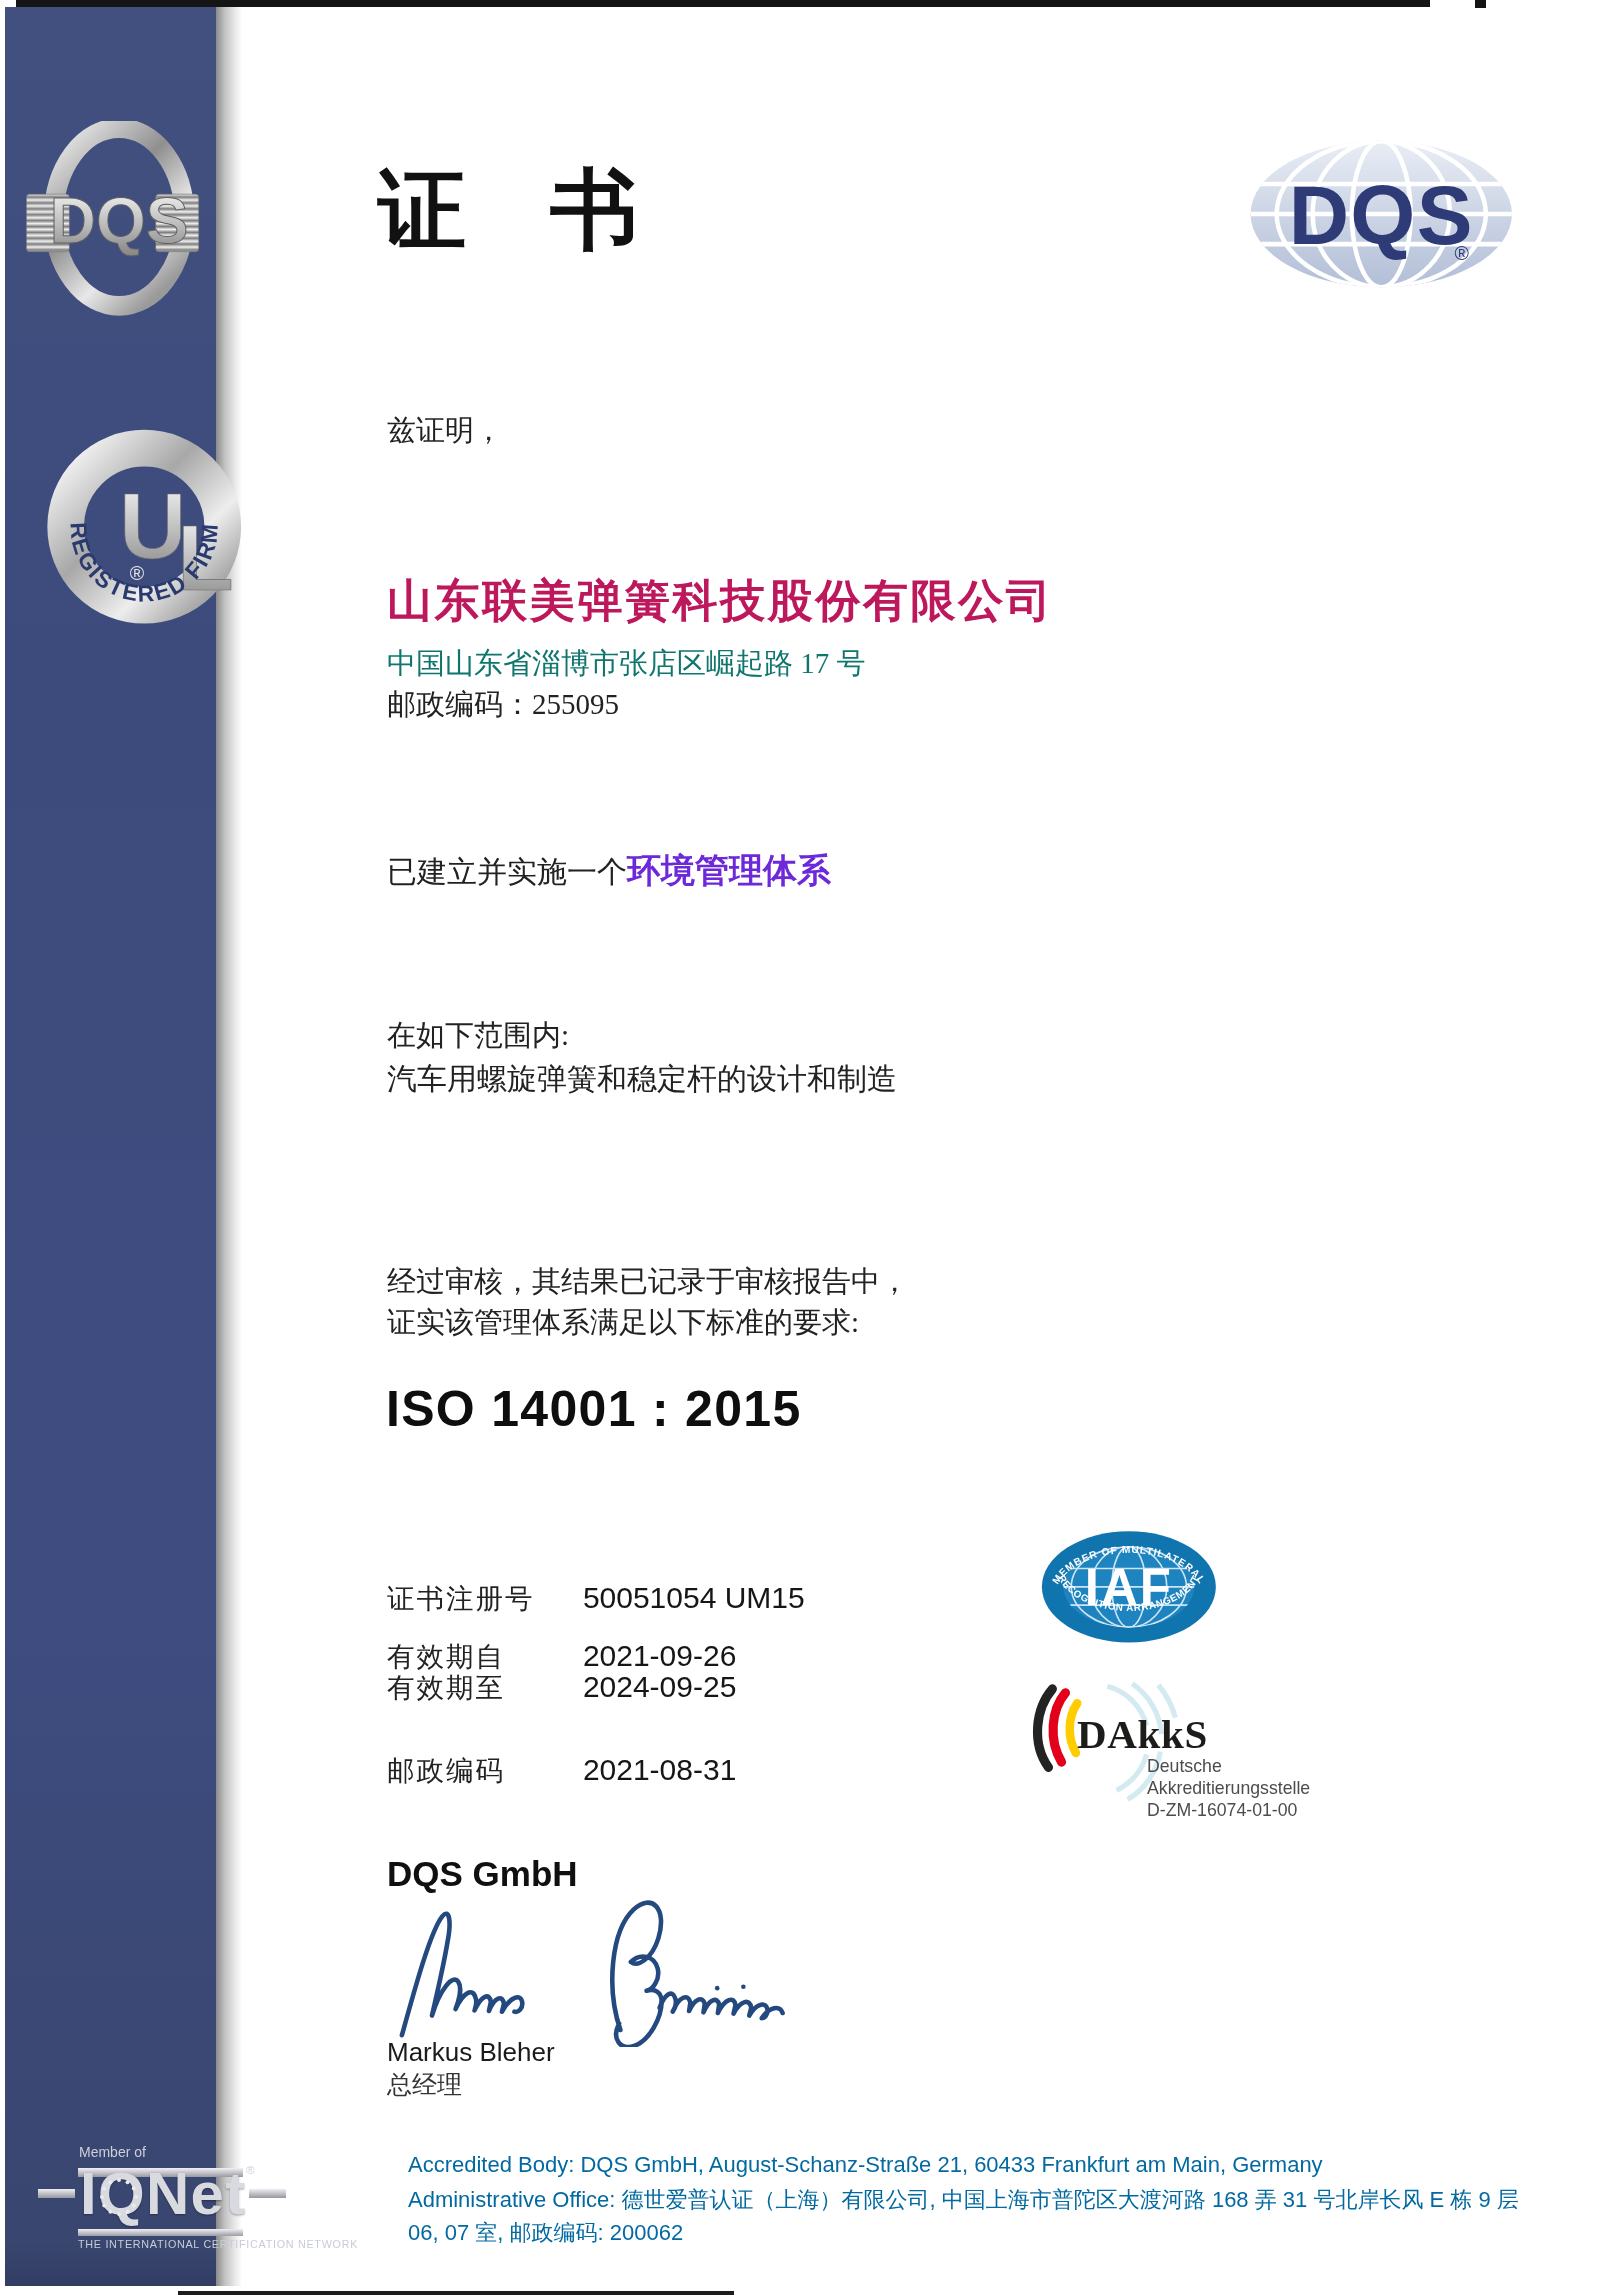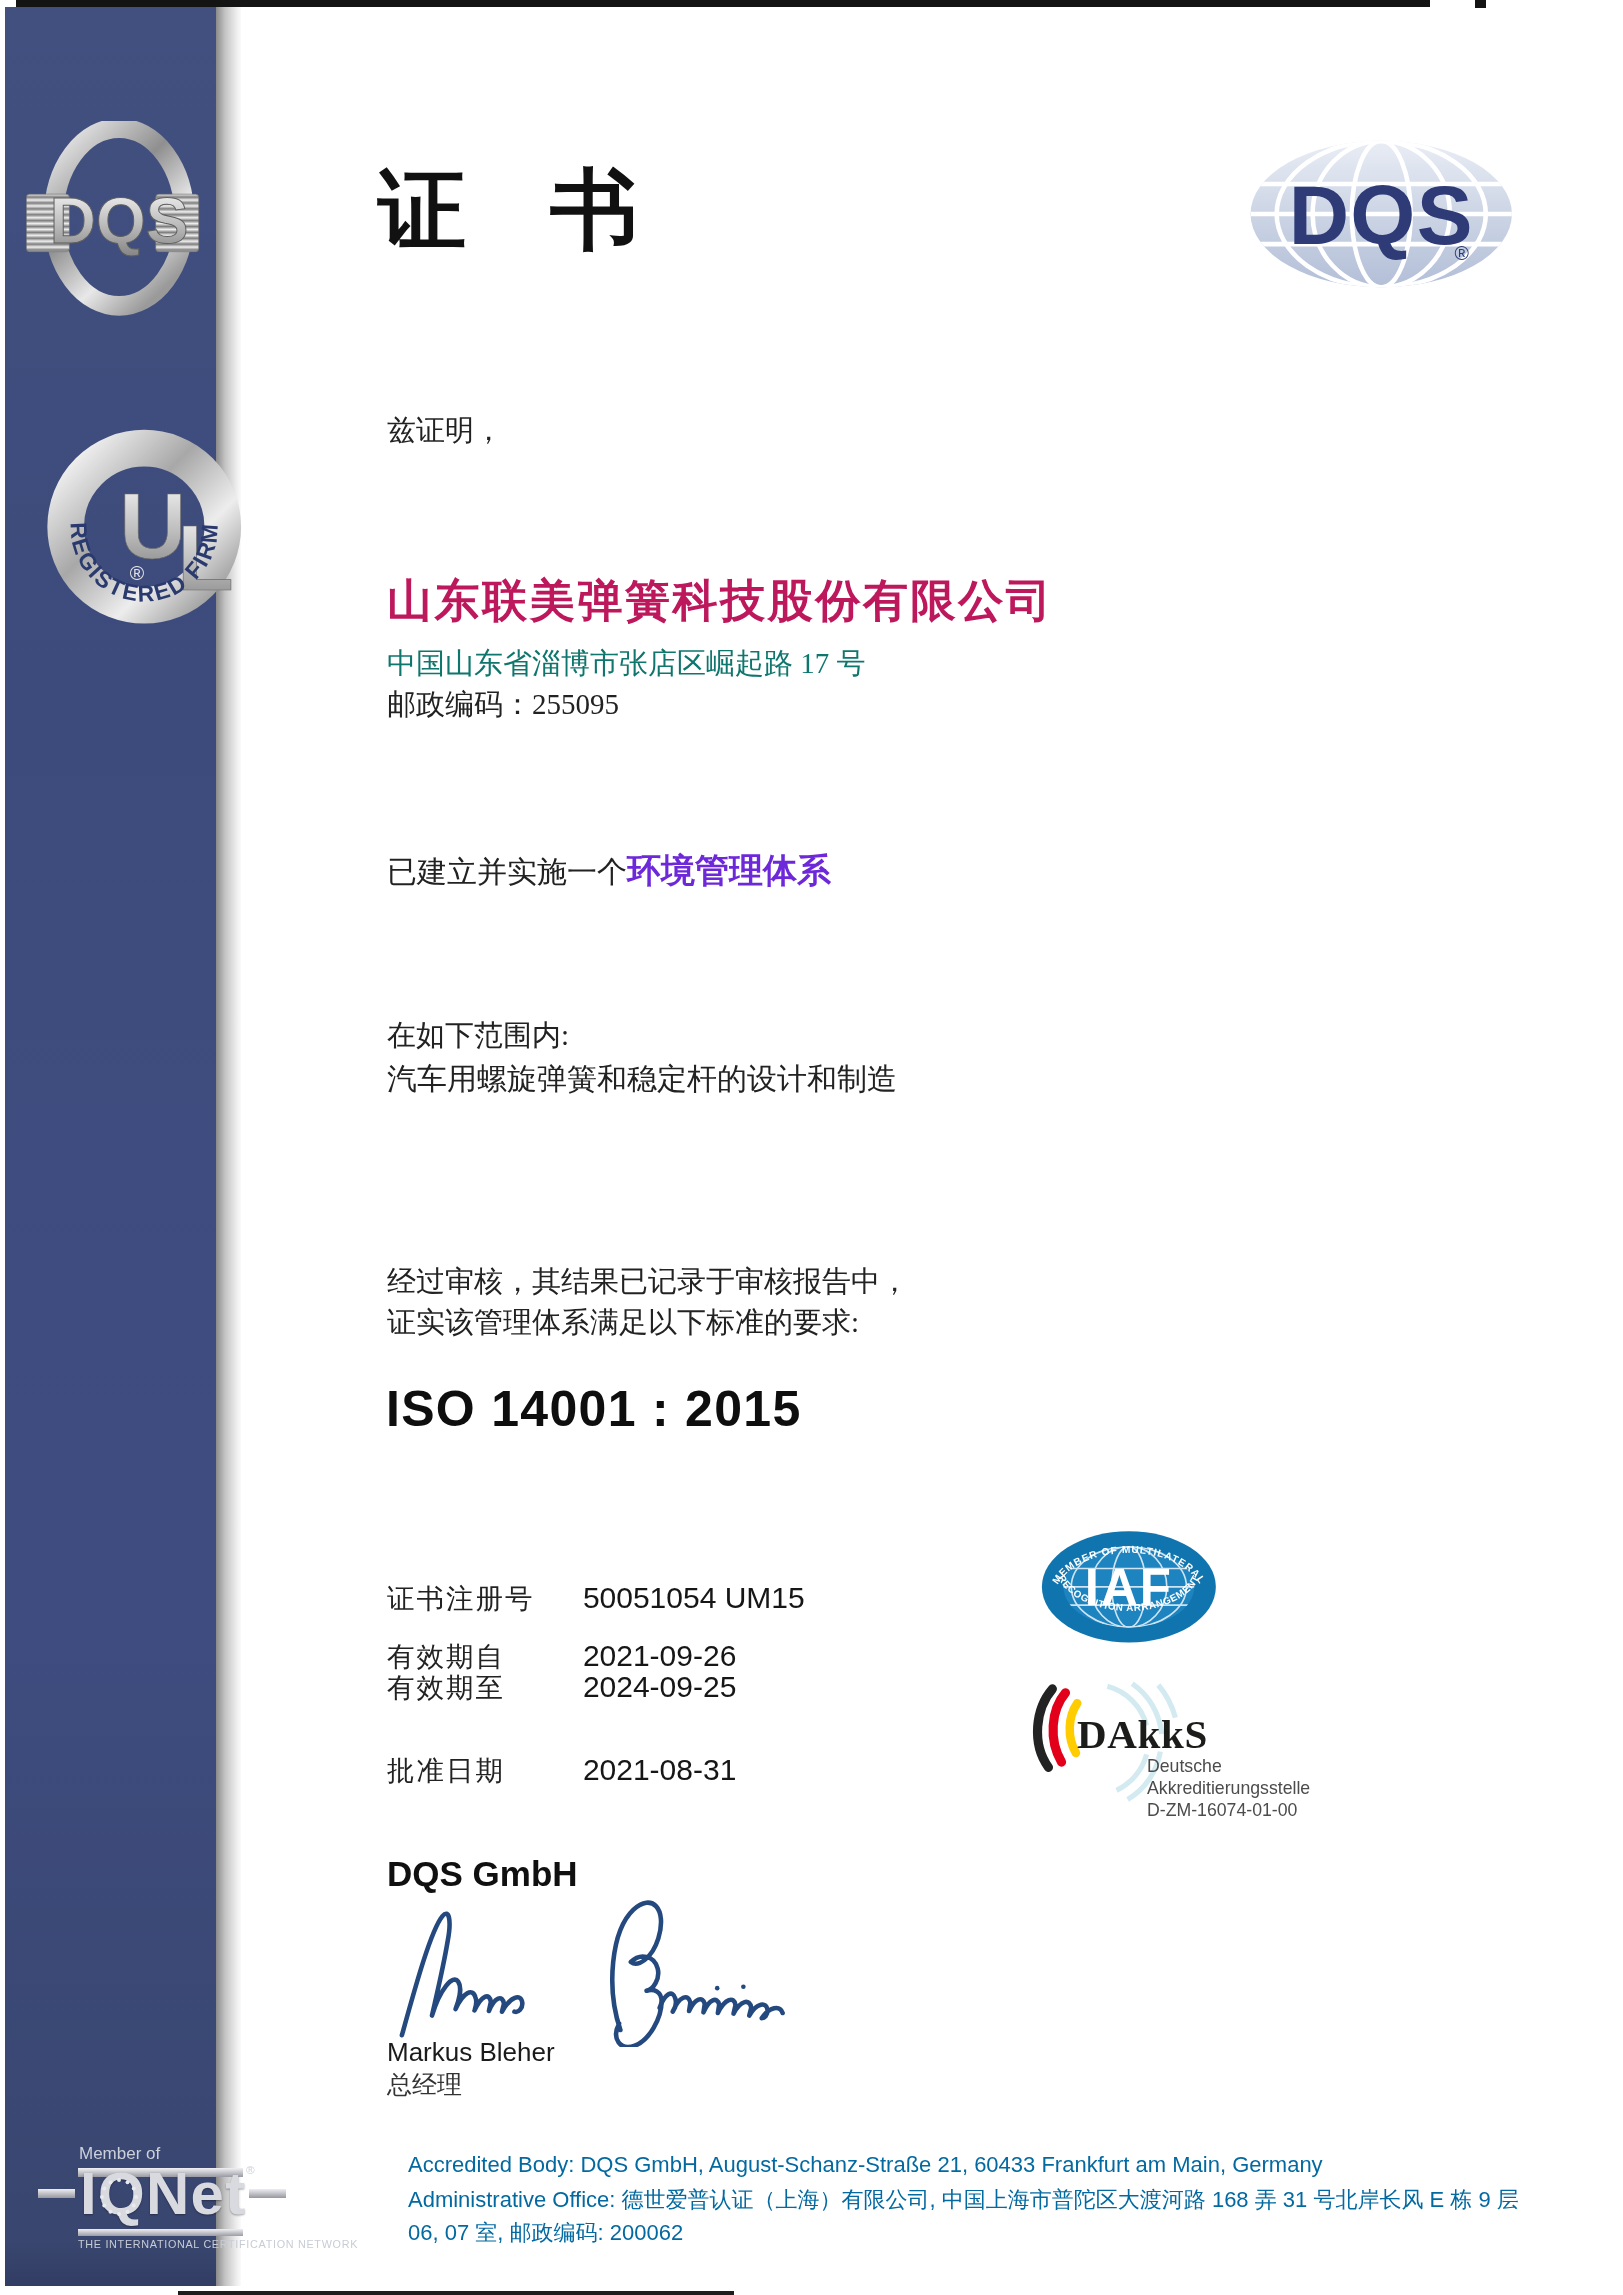--- a/index.html
+++ b/index.html
@@ -53,21 +53,21 @@
   .footer-line{left:408px;width:1211px;font-size:22px;color:#0369a1;}
   .f1{top:2152px;} .f2{top:2185px;} .f3{top:2218px;}
 
   
   .dakks-name{left:1077px;top:1710px;font-size:41px;font-weight:700;
               font-family:"Liberation Serif",serif;color:#1c1c1a;letter-spacing:0.7px;}
   .dakks-sub{left:1147px;top:1755px;font-size:17.7px;color:#4c4c4c;line-height:22px;}
 
   
   .iqnet{left:33px;top:2139px;width:262px;height:108px;color:#ccd0da;}
-  .iq-member{position:absolute;left:46px;top:5.2px;font-size:17px;}
+  .iq-member{position:absolute;left:46px;top:5.2px;font-size:14px;}
   .iq-topbar{position:absolute;left:45px;top:29px;width:165px;height:8.5px;
              background:linear-gradient(180deg,#f0f0f4,#9a9aa4);}
   .iq-reg{position:absolute;left:213px;top:23.6px;font-size:11.8px;}
   .iq-dash{position:absolute;top:50px;width:37px;height:8.5px;background:linear-gradient(180deg,#ededf2,#97979f);}
   .iq-dash.l{left:5.2px;} .iq-dash.r{left:216px;}
   .iq-name{position:absolute;left:47px;top:19.6px;font-size:60px;font-weight:700;
            color:#d8dae0;text-shadow:0 1.3px 2px rgba(0,0,0,.35);letter-spacing:1.3px;}
   .iq-botbar{position:absolute;left:45px;top:90px;width:165px;height:6.5px;
              background:linear-gradient(180deg,#eeeef2,#9c9ca6);}
   .iq-tagline{position:absolute;left:45px;top:99px;font-size:10.8px;letter-spacing:0.7px;color:#c8ccd6;white-space:nowrap;}
@@ -180,21 +180,21 @@
   </div>
   <div class="abs reg-row reg-r1">
     <span class="lbl">有效期自</span>
     <span class="val">2021-09-26</span>
   </div>
   <div class="abs reg-row reg-r2">
     <span class="lbl">有效期至</span>
     <span class="val">2024-09-25</span>
   </div>
   <div class="abs reg-row reg-r3">
-    <span class="lbl">批准日期</span>
+    <span class="lbl">邮政编码</span>
     <span class="val">2021-08-31</span>
   </div>
 
   <svg class="abs" style="left:1037px;top:1528px;" width="187" height="121" viewBox="0 0 285 185">
     <defs>
       <path id="iafTop" d="M 26,108 A 114,70 0 0 1 254,108" fill="none"></path>
       <path id="iafBot" d="M 30,70 A 112,70 0 0 0 250,70" fill="none"></path>
       <clipPath id="iafClip">
           <ellipse cx="140" cy="90" rx="100" ry="62"></ellipse>
         </clipPath>

